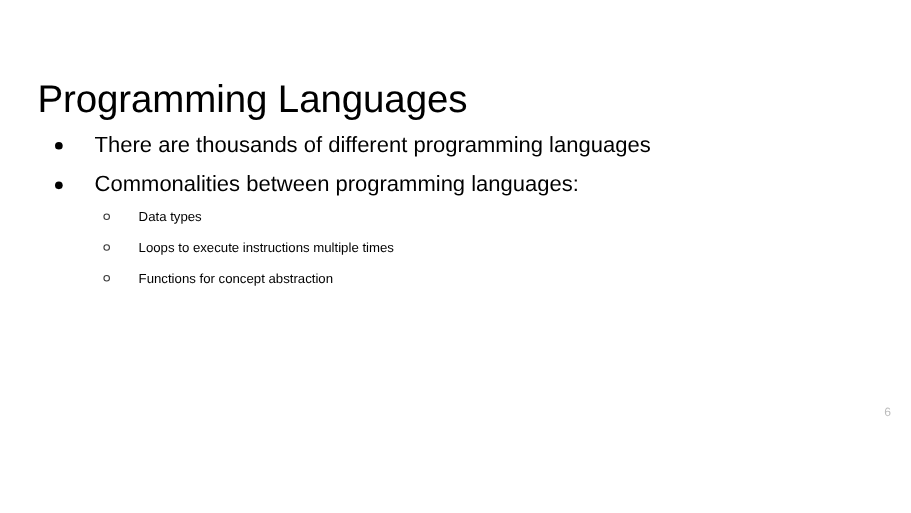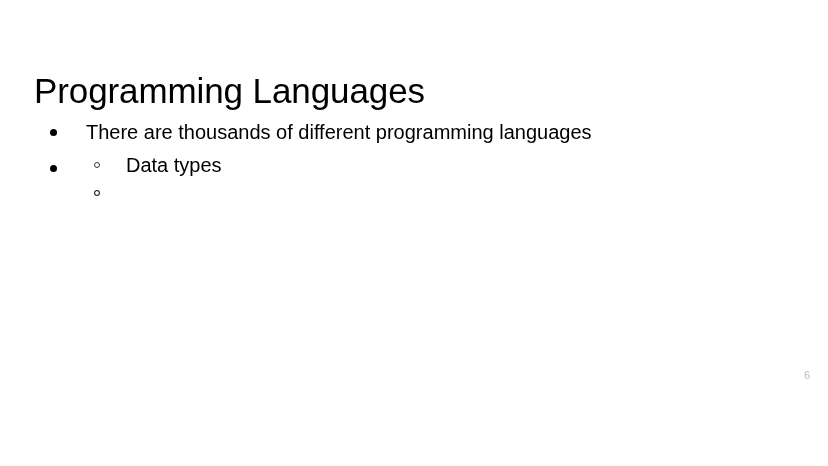--- a/index.html
+++ b/index.html
@@ -61,21 +61,21 @@
   }
   ul.level2 {
     list-style: none;
     margin: 4px 0 0 0;
     padding: 0;
   }
   li.bullet-l2 {
     position: relative;
     padding-left: 40px;
     margin: 0 0 6px 0;
-    font-size: 20px;
+    font-size: 12px;
     line-height: 22px;
     color: #000000;
   }
   li.bullet-l2 > .marker-l2 {
     position: absolute;
     left: 8px;
     top: 8px;
     width: 6px;
     height: 6px;
     border-radius: 50%;
@@ -103,31 +103,34 @@
     <ul class="level1">
 
       <li class="bullet-l1">
         <span class="marker-l1"></span>
         <span>There are thousands of different programming languages</span>
       </li>
 
 
       <li class="bullet-l1">
         <span class="marker-l1"></span>
+        <span>Commonalities between programming languages:</span>
 
         <ul class="level2">
           <li class="bullet-l2">
             <span class="marker-l2"></span>
             <span>Data types</span>
           </li>
           <li class="bullet-l2">
             <span class="marker-l2"></span>
+            <span>Loops to execute instructions multiple times</span>
           </li>
           <li class="bullet-l2">
             <span class="marker-l2"></span>
+            <span>Functions for concept abstraction</span>
           </li>
         </ul>
       </li>
 
     </ul>
   </div>
 
   <div class="page-number">6</div>
 
 </div>

